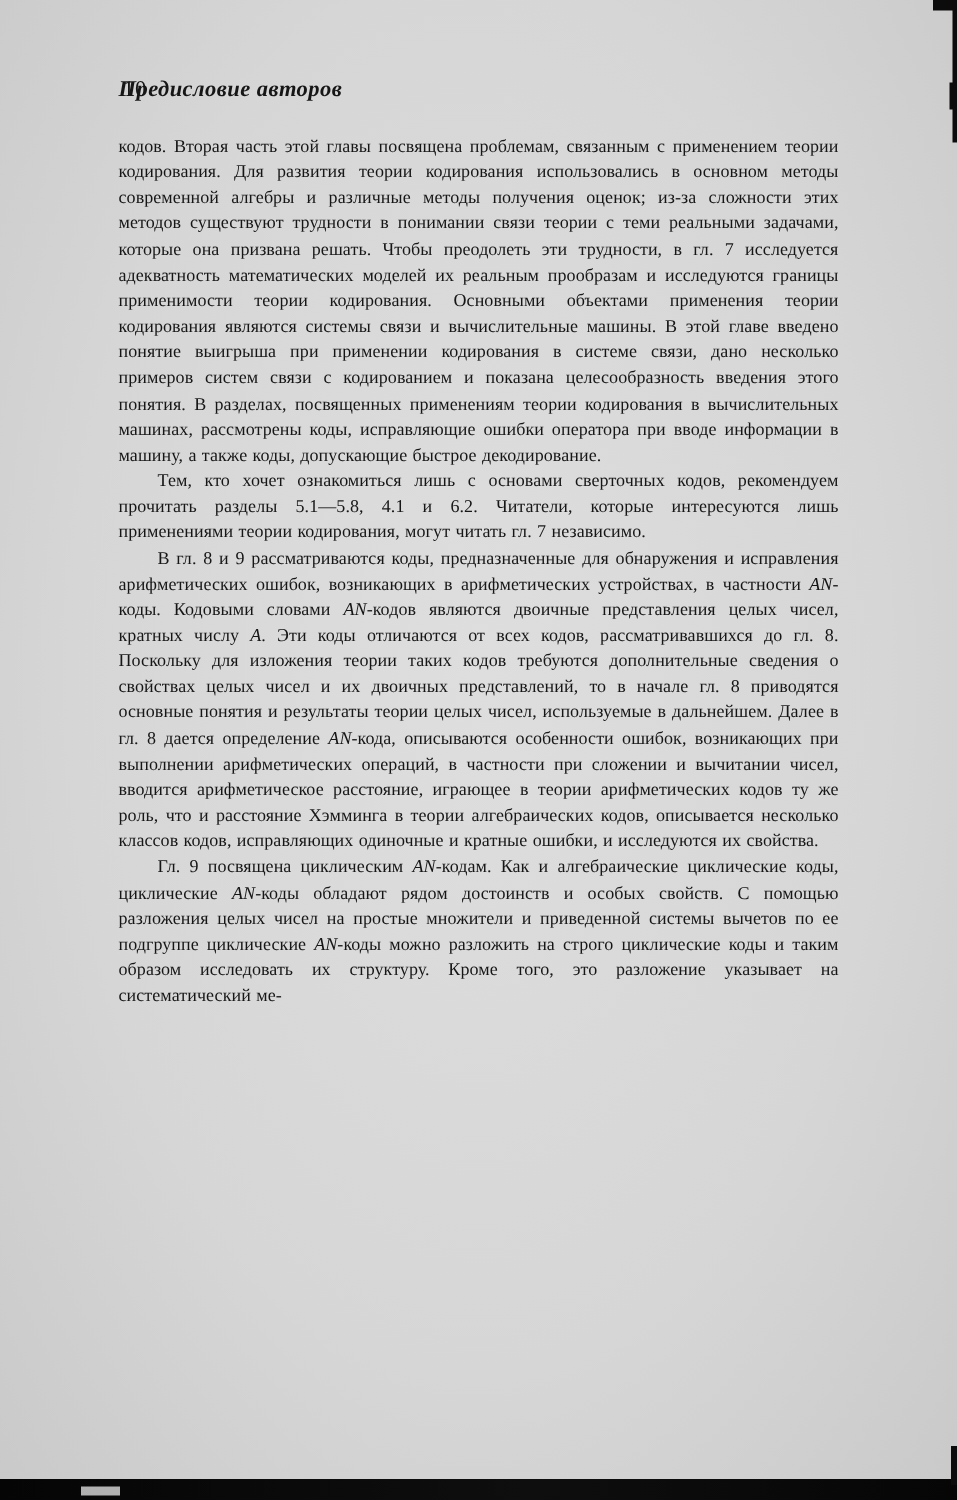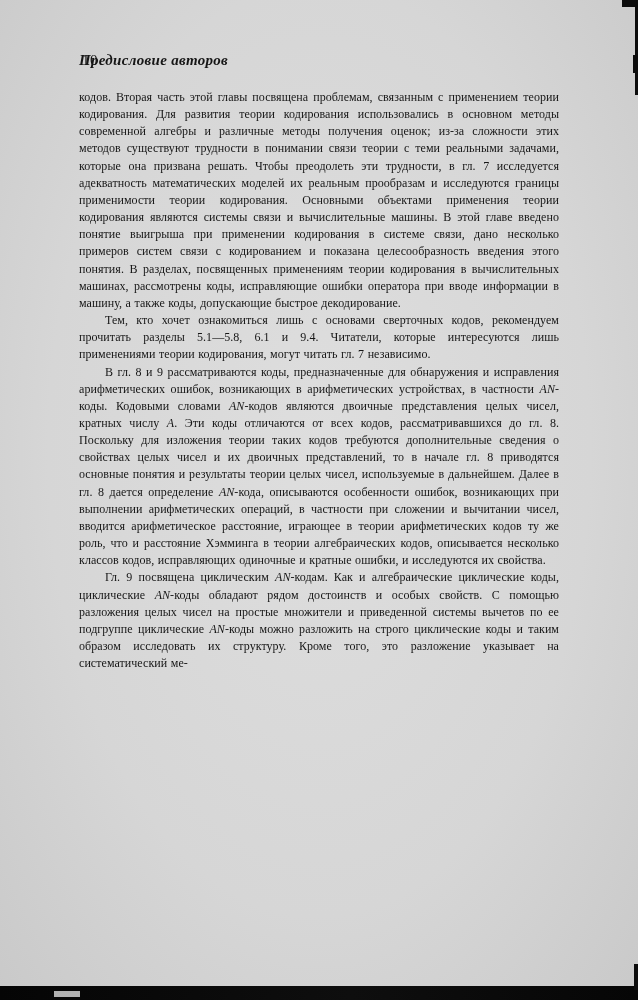--- a/index.html
+++ b/index.html
@@ -122,21 +122,21 @@
 
 <div class="page">
 
   <div class="running-head">
     <span class="page-number">10</span>
     <span class="head-title">Предисловие авторов</span>
   </div>
 
   <div class="body-text">
       <p class="para">кодов. Вторая часть этой главы посвящена проблемам, связанным с применением теории кодирования. Для развития теории кодирования использовались в основном методы современной алгебры и различные методы получения оценок; из-за сложности этих методов существуют трудности в понимании связи теории с теми реальными задачами, которые она призвана решать. Чтобы преодолеть эти трудности, в гл. 7 исследуется адекватность математических моделей их реальным прообразам и исследуются границы применимости теории кодирования. Основными объектами применения теории кодирования являются системы связи и вычислительные машины. В этой главе введено понятие выигрыша при применении кодирования в системе связи, дано несколько примеров систем связи с кодированием и показана целесообразность введения этого понятия. В разделах, посвященных применениям теории кодирования в вычислительных машинах, рассмотрены коды, исправляющие ошибки оператора при вводе информации в машину, а также коды, допускающие быстрое декодирование.</p>
-      <p class="para indent">Тем, кто хочет ознакомиться лишь с основами сверточных кодов, рекомендуем прочитать разделы 5.1—5.8, 6.1 и 9.4. Читатели, которые интересуются лишь применениями теории кодирования, могут читать гл. 7 независимо.</p>
+      <p class="para indent">Тем, кто хочет ознакомиться лишь с основами сверточных кодов, рекомендуем прочитать разделы 5.1—5.8, 4.1 и 6.2. Читатели, которые интересуются лишь применениями теории кодирования, могут читать гл. 7 независимо.</p>
       <p class="para indent">В гл. 8 и 9 рассматриваются коды, предназначенные для обнаружения и исправления арифметических ошибок, возникающих в арифметических устройствах, в частности <i>AN</i>-коды. Кодовыми словами <i>AN</i>-кодов являются двоичные представления целых чисел, кратных числу <i>A</i>. Эти коды отличаются от всех кодов, рассматривавшихся до гл. 8. Поскольку для изложения теории таких кодов требуются дополнительные сведения о свойствах целых чисел и их двоичных представлений, то в начале гл. 8 приводятся основные понятия и результаты теории целых чисел, используемые в дальнейшем. Далее в гл. 8 дается определение <i>AN</i>-кода, описываются особенности ошибок, возникающих при выполнении арифметических операций, в частности при сложении и вычитании чисел, вводится арифметическое расстояние, играющее в теории арифметических кодов ту же роль, что и расстояние Хэмминга в теории алгебраических кодов, описывается несколько классов кодов, исправляющих одиночные и кратные ошибки, и исследуются их свойства.</p>
       <p class="para indent">Гл. 9 посвящена циклическим <i>AN</i>-кодам. Как и алгебраические циклические коды, циклические <i>AN</i>-коды обладают рядом достоинств и особых свойств. С помощью разложения целых чисел на простые множители и приведенной системы вычетов по ее подгруппе циклические <i>AN</i>-коды можно разложить на строго циклические коды и таким образом исследовать их структуру. Кроме того, это разложение указывает на систематический ме-</p>
     </div>
 
   <div class="artifact artifact-bottom-bar"></div>
   <div class="artifact artifact-right-edge"></div>
   <div class="artifact artifact-top-right"></div>
   <div class="artifact artifact-top-right2"></div>
   <div class="artifact artifact-bottom-right"></div>
 

